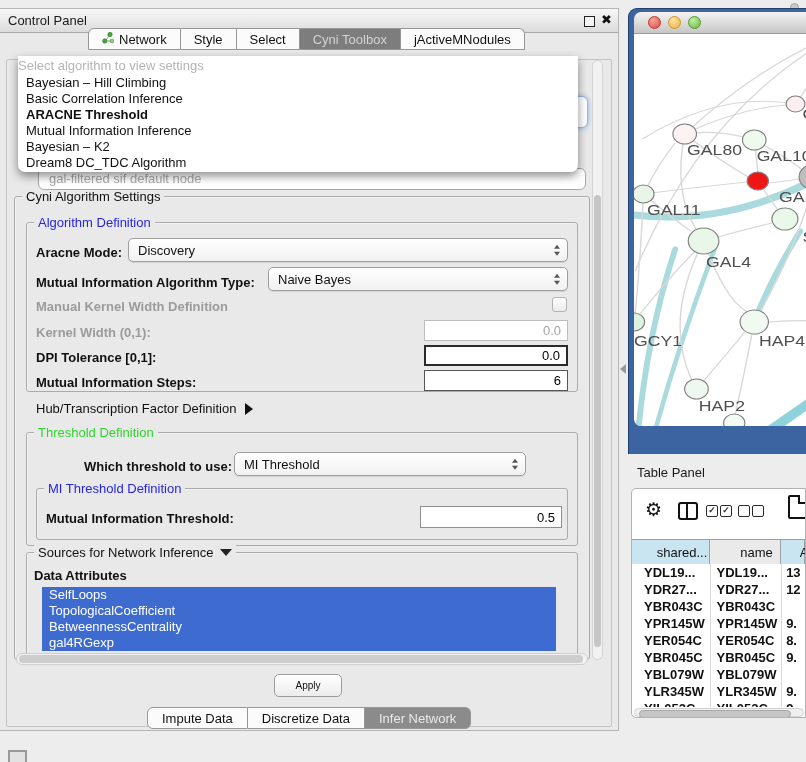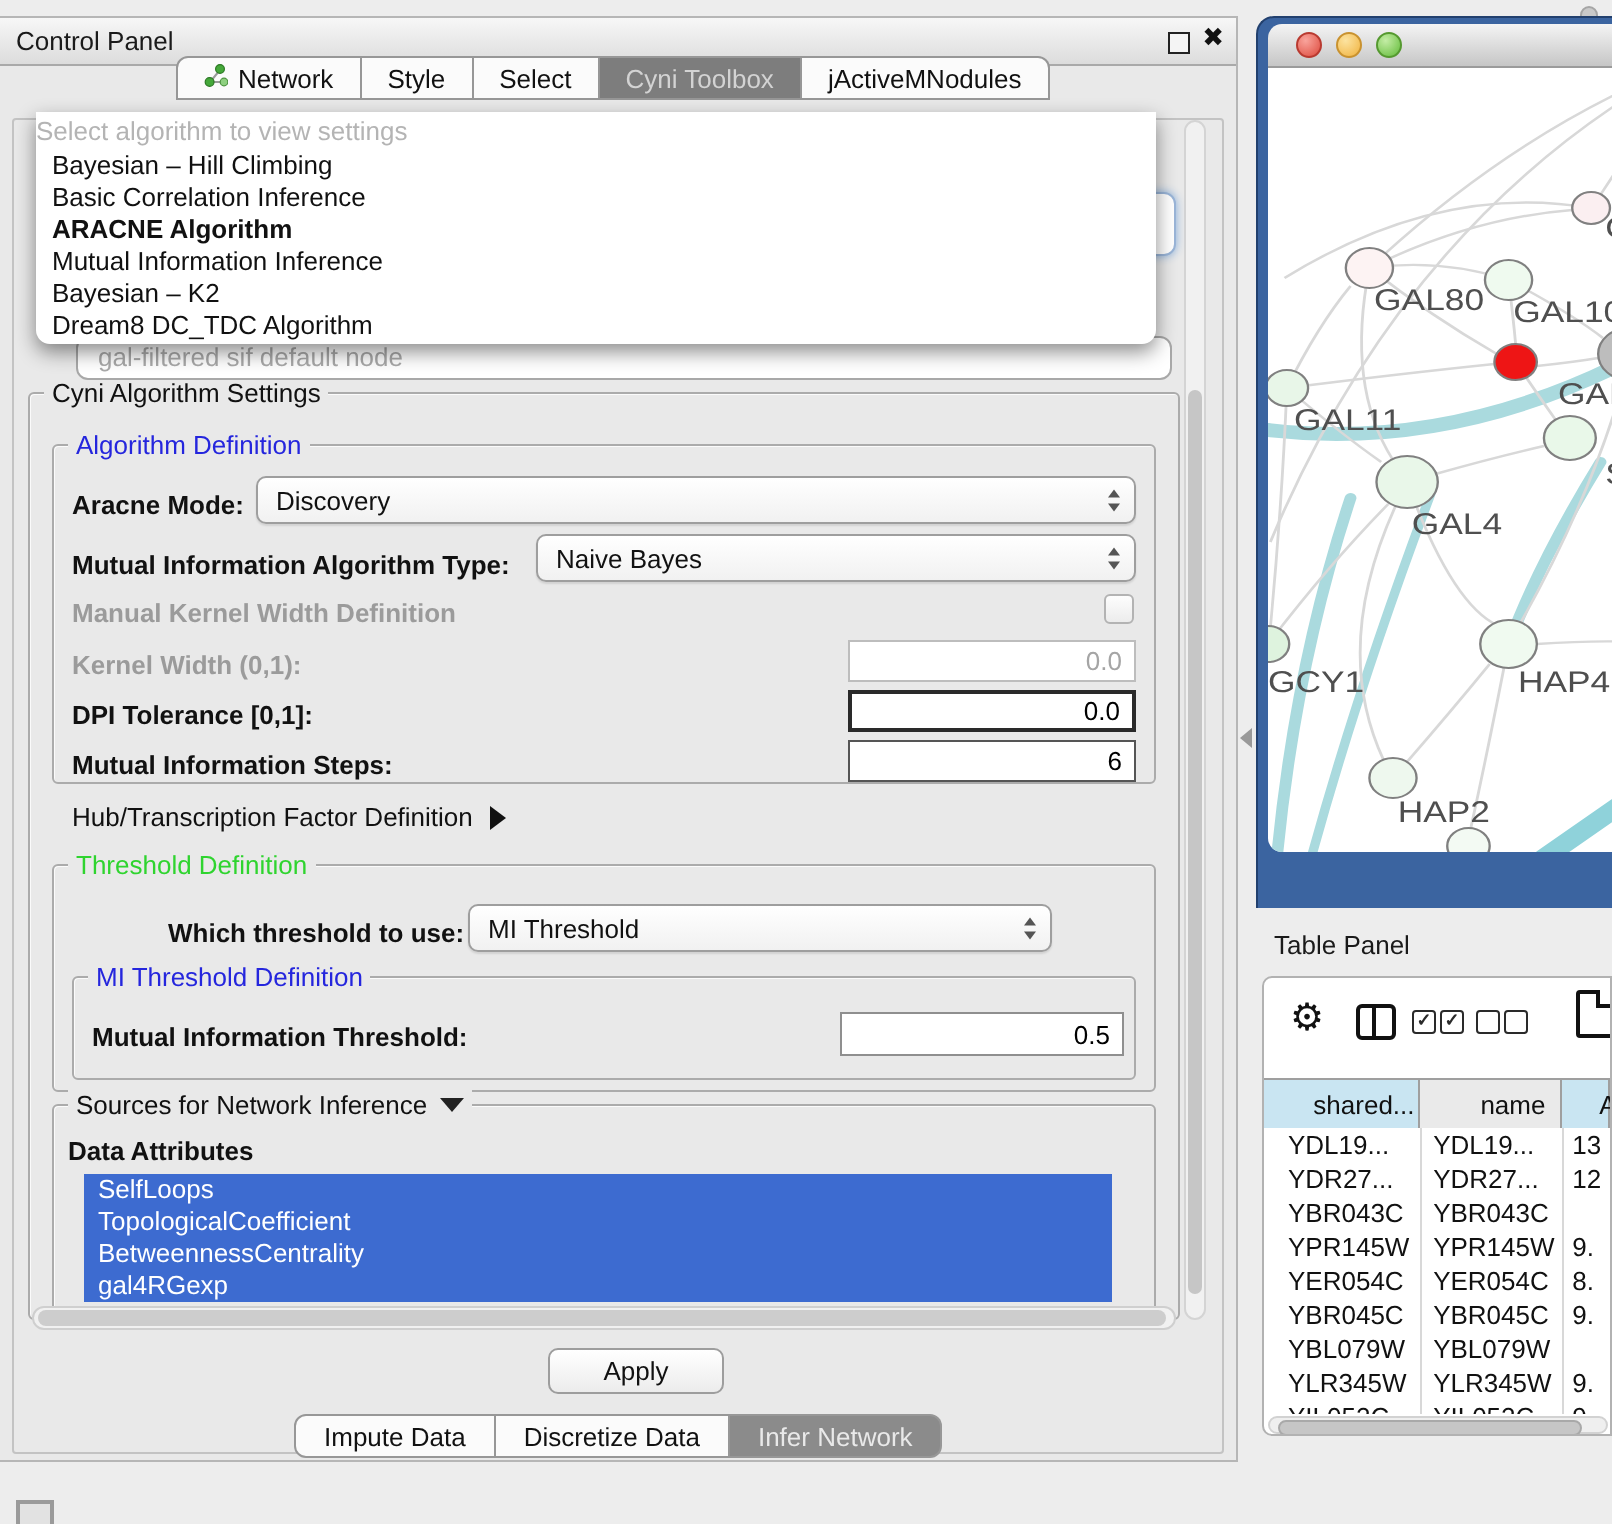--- a/index.html
+++ b/index.html
@@ -61,22 +61,22 @@
   .chk{position:absolute;width:13px;height:13px;border:1px solid #b3b3b3;border-radius:3px;background:linear-gradient(#fdfdfd,#ececec);}
   .tri-right{display:inline-block;width:0;height:0;border-top:6px solid transparent;border-bottom:6px solid transparent;
       border-left:8px solid #111;margin-left:9px;vertical-align:-2px;}
   .tri-down{display:inline-block;width:0;height:0;border-left:6px solid transparent;border-right:6px solid transparent;
       border-top:7px solid #222;margin-left:6px;vertical-align:1px;}
   
   .attr-list{position:absolute;left:42px;top:587px;width:514px;height:64px;background:#fff;overflow:hidden;}
   .attr-item{height:16px;line-height:16px;color:#fff;padding-left:7px;font-size:13px;}
   .attr-scroll{position:absolute;right:7px;top:3px;width:9px;height:57px;background:#c9c9c9;border:1px solid #a5a5a5;border-radius:5px;box-sizing:border-box;}
   
-  .apply{position:absolute;left:274px;top:674px;width:88px;height:23px;background:linear-gradient(#fff,#ececec);
-      border:1px solid #9d9d9d;border-radius:5px;text-align:center;line-height:21px;font-size:13px;box-sizing:border-box;}
+  .apply{position:absolute;left:274px;top:674px;width:68px;height:23px;background:linear-gradient(#fff,#ececec);
+      border:1px solid #9d9d9d;border-radius:5px;text-align:center;line-height:21px;font-size:10px;box-sizing:border-box;}
   .bot-tabs{position:absolute;left:147px;top:707px;height:22px;display:flex;}
   .btab{border:1px solid #979797;border-left:none;background:#fbfbfb;padding:0 14px;display:flex;align-items:center;font-size:13px;}
   .btab:first-child{border-left:1px solid #979797;border-radius:6px 0 0 6px;}
   .btab:last-child{border-radius:0 6px 6px 0;}
   .btab.sel{background:#8b8b8b;color:#e9e9e9;}
   .split-arrow{position:absolute;left:620px;top:364px;width:0;height:0;border-top:5px solid transparent;
       border-bottom:5px solid transparent;border-right:6px solid #999;}
   
   .net-window{position:absolute;left:628px;top:8px;width:210px;height:446px;background:#3b64a0;
       border-radius:9px 0 0 0;border-left:1px solid #22406e;border-top:1px solid #22406e;box-sizing:border-box;}
@@ -96,21 +96,21 @@
   .spliticon{position:absolute;left:46px;top:13px;width:16px;height:14px;border:2px solid #111;border-radius:3px;}
   .spliticon:after{content:"";position:absolute;left:6px;top:0;width:2px;height:14px;background:#111;}
   .cbx{position:absolute;top:16px;width:10px;height:10px;border:1.6px solid #2a2a2a;border-radius:2px;font-size:9px;
       line-height:9px;text-align:center;font-weight:bold;color:#2a2a2a;}
   .fileicon{position:absolute;left:156px;top:6px;width:15px;height:20px;border:2px solid #111;border-radius:2px;background:#fff;}
   .fileicon:after{content:"";position:absolute;right:-2px;top:-2px;width:7px;height:7px;background:#fff;border-left:2px solid #111;border-bottom:2px solid #111;}
   .thead{position:absolute;left:0;top:50px;right:0;height:24px;display:flex;border-top:1px solid #9f9f9f;border-bottom:1px solid #9f9f9f;}
   .th{display:flex;align-items:center;justify-content:center;border-right:1px solid #9f9f9f;font-size:13px;box-sizing:border-box;padding-left:23px;}
   .trows{position:absolute;left:0;top:75px;right:0;height:143px;overflow:hidden;background:#fff;}
   .trow{display:flex;height:17px;line-height:17px;font-size:13px;}
-  .td{box-sizing:border-box;border-right:1px solid #d8d8d8;overflow:hidden;white-space:nowrap;}
+  .td{box-sizing:border-box;border-right:1px solid #d8d8d8;overflow:hidden;white-space:nowrap;font-weight:bold;}
   .tp-hscroll{position:absolute;left:2px;top:219px;width:170px;height:9px;background:#efefef;border:1px solid #d2d2d2;border-radius:5px;box-sizing:border-box;}
   .tp-hscroll .thumb{position:absolute;left:4px;top:0.5px;width:150px;height:6.5px;background:#c6c6c6;border:1px solid #a9a9a9;border-radius:4px;}
   .mini-icon{position:absolute;left:8px;top:750px;width:15px;height:14px;border:2px solid #9a9a9a;background:#e2e2e2;}
 </style>
 </head>
 <body>
 
 <div class="cp">
   <div class="cp-titlebar">
     <span class="cp-title">Control Panel</span>
@@ -146,21 +146,21 @@
   </div>
 
 <div class="combo-sliver">gal-filtered sif default node</div>
 <div class="combo-frag"></div>
 
 <div class="popup">
   <div class="popup-prompt">Select algorithm to view settings</div>
   <div id="algo-list">
       <div class="popup-item">Bayesian – Hill Climbing</div>
       <div class="popup-item">Basic Correlation Inference</div>
-      <div class="popup-item bold">ARACNE Algorithm</div>
+      <div class="popup-item bold">ARACNE Threshold</div>
       <div class="popup-item">Mutual Information Inference</div>
       <div class="popup-item">Bayesian – K2</div>
       <div class="popup-item">Dream8 DC_TDC Algorithm</div>
     </div>
 </div>
 
 <div class="vscroll">
     <div class="thumb"></div>
   </div>
 

